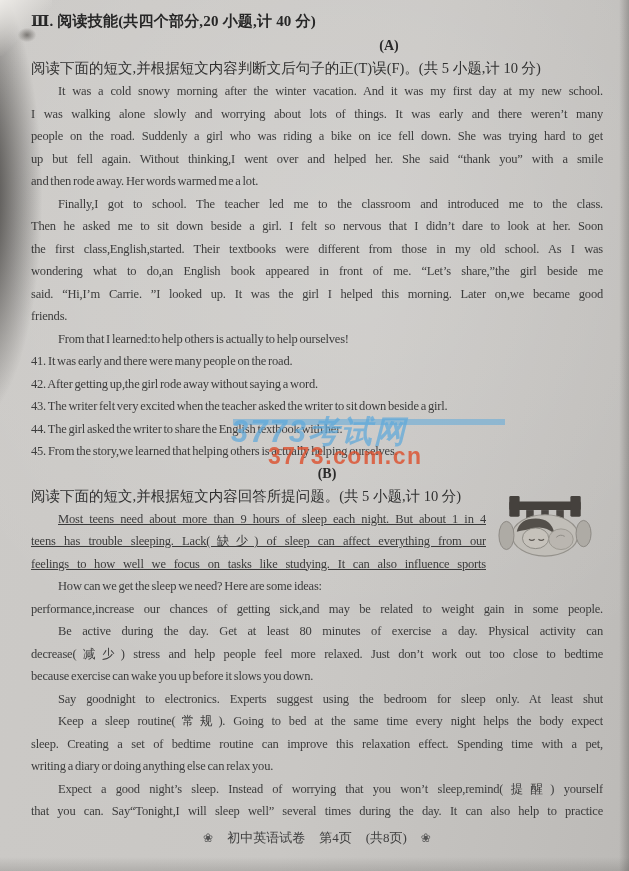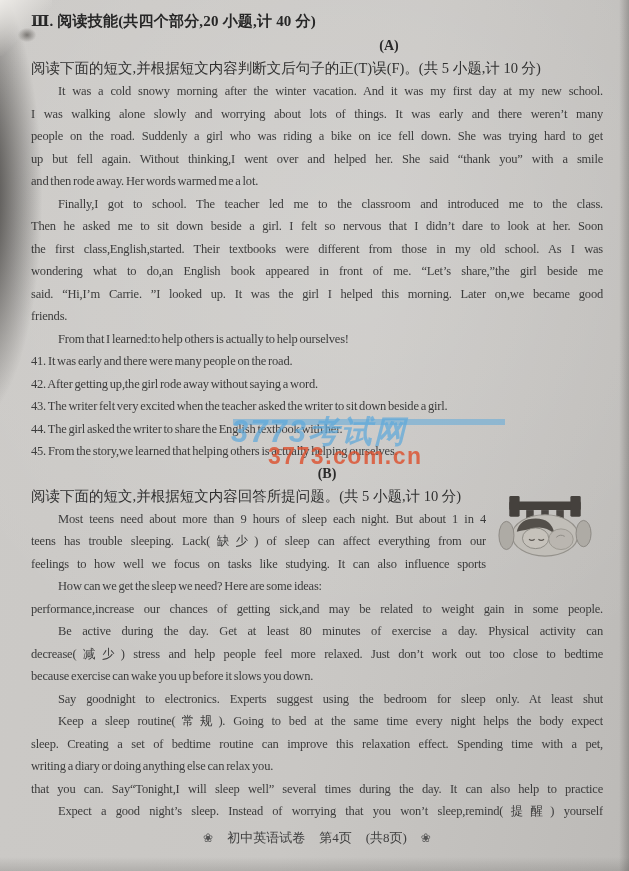--- a/index.html
+++ b/index.html
@@ -30,21 +30,21 @@
   .cn-instr{font-size:14.5px;line-height:23px;color:#303030;}
   .cn-instr.b{line-height:24px;}
 
   .ln{
     font-size:12.5px;line-height:22.5px;height:22.5px;overflow:hidden;
     letter-spacing:-0.2px;word-spacing:-1px;
     text-align:justify;text-align-last:justify;color:#3c3c3c;
   }
   .ln.ind{text-indent:27px;}
   .ln.end{text-align-last:left;}
-  .narrow{width:455px;}
+  .narrow{width:455px;text-decoration:underline;}
 
   .footer{margin-top:5px;text-align:center;font-size:13px;line-height:20px;color:#3f3f3f;}
   .footer span{margin:0 7px;}
   .footer .orn{color:#555;font-size:12px;}
 
   .wm{position:absolute;pointer-events:none;font-family:"Liberation Sans","DejaVu Sans",sans-serif;}
   .wm-bar{left:233px;top:419px;width:272px;height:6px;opacity:0.55;}
   .wm-name{left:231px;top:411px;font-size:31px;font-weight:bold;letter-spacing:2px;opacity:0.72;font-style:italic;}
   .wm-url{left:268px;top:443px;font-size:23px;font-weight:bold;letter-spacing:1.5px;opacity:0.8;}
 
@@ -98,22 +98,22 @@
     <div class="ln ind">Be active during the day. Get at least 80 minutes of exercise a day. Physical activity can</div>
     <div class="ln">decrease(减少) stress and help people feel more relaxed. Just don’t work out too close to bedtime</div>
     <div class="ln end">because exercise can wake you up before it slows you down.</div>
 
     <div class="ln ind">Say goodnight to electronics. Experts suggest using the bedroom for sleep only. At least shut</div>
 
     <div class="ln ind">Keep a sleep routine(常规). Going to bed at the same time every night helps the body expect</div>
     <div class="ln">sleep. Creating a set of bedtime routine can improve this relaxation effect. Spending time with a pet,</div>
     <div class="ln end">writing a diary or doing anything else can relax you.</div>
 
+    <div class="ln ind">Expect a good night’s sleep. Instead of worrying that you won’t sleep,remind(提醒) yourself</div>
     <div class="ln">that you can. Say“Tonight,I will sleep well” several times during the day. It can also help to practice</div>
-    <div class="ln ind">Expect a good night’s sleep. Instead of worrying that you won’t sleep,remind(提醒) yourself</div>
 
     <div class="footer">
       <span class="orn">❀</span><span>初中英语试卷</span><span>第4页</span><span>(共8页)</span><span class="orn">❀</span>
     </div>
   </div>
 
   <div class="wm wm-bar" style="background:#5fa9da;"></div>
   <div class="wm wm-name" style="color:#5fa9da;">3773考试网</div>
   <div class="wm wm-url" style="color:#dd4f2c;">3773.com.cn</div>
 

